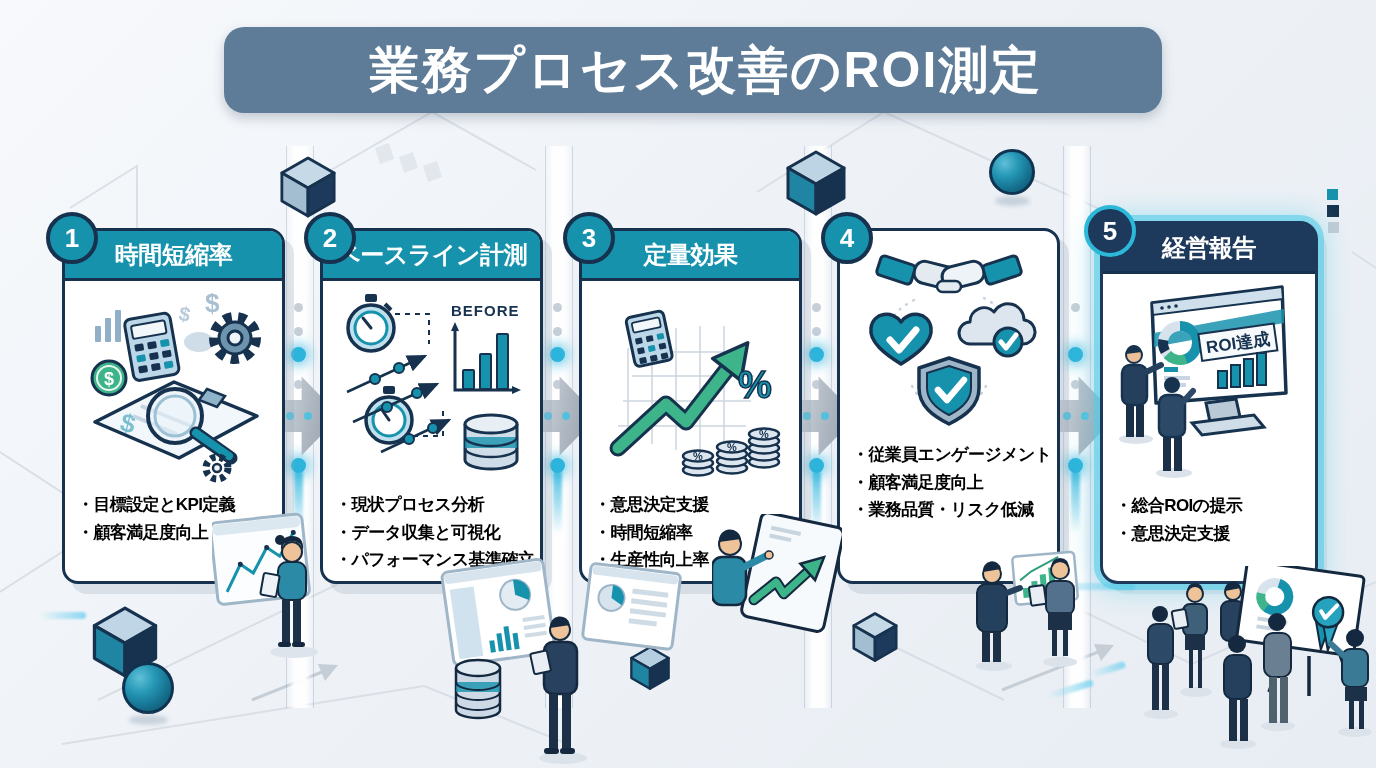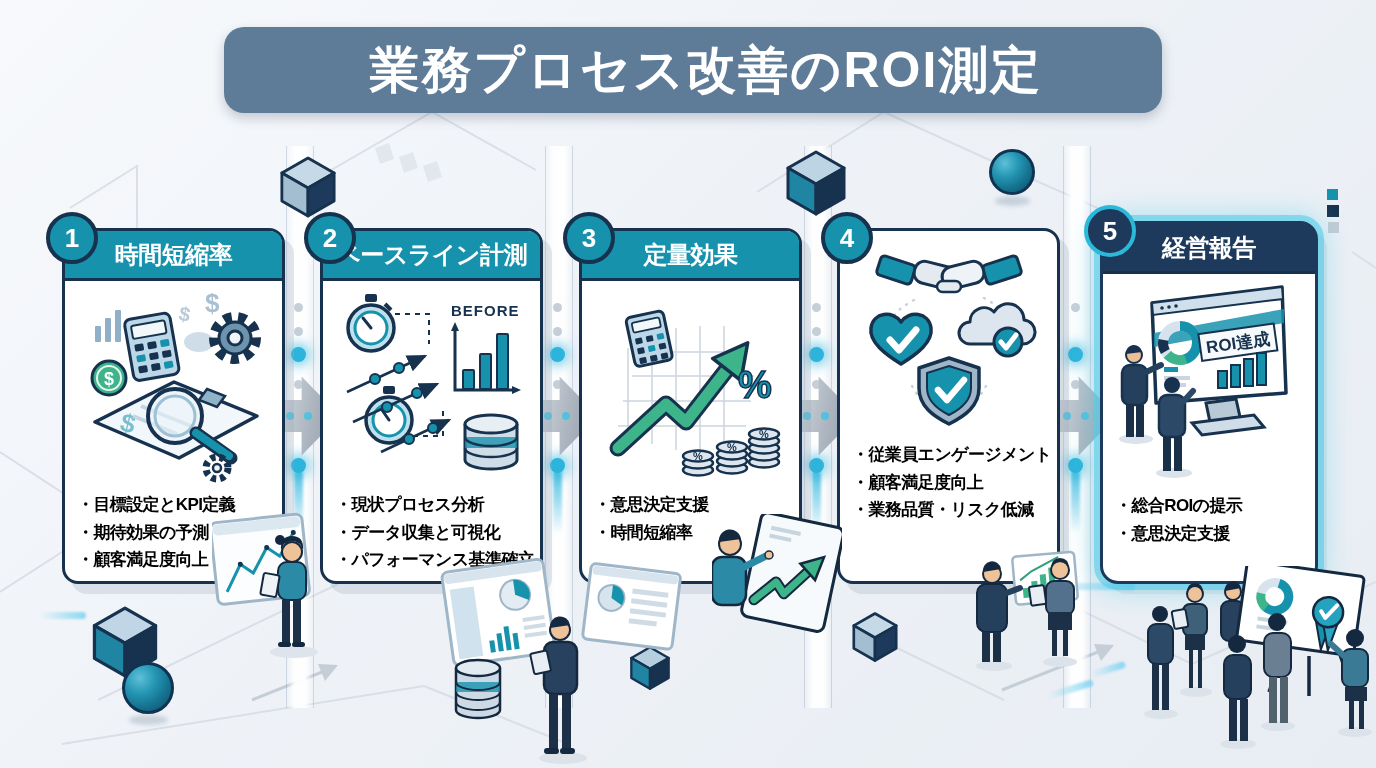--- a/index.html
+++ b/index.html
@@ -245,21 +245,20 @@
           <line x1="117" y1="147" x2="150" y2="170" stroke="#1792ad" stroke-width="8" stroke-linecap="round"></line>
         </g>
         <g>
           <circle cx="138" cy="182" r="11" fill="none" stroke="#16324e" stroke-width="7" stroke-dasharray="5 4"></circle>
           <circle cx="138" cy="182" r="4" fill="#eef4f8" stroke="#16324e" stroke-width="2.5"></circle>
         </g>
       </svg>
     </div>
     <ul class="bullets">
       <li>・目標設定とKPI定義</li>
-      <li>・期待効果の予測</li>
       <li>・顧客満足度向上</li>
     </ul>
   </div>
 
   <div class="card" style="left:320px">
     <div class="badge">2</div>
     <div class="card-header">ベースライン計測</div>
     <div class="card-art">
       <svg width="190" height="200" viewBox="0 0 190 200">
         <defs>
@@ -372,20 +371,21 @@
             <use href="#coin3" x="168" y="162"></use>
           <use href="#coin3" x="168" y="155"></use>
             <use href="#coin3" x="168" y="148"></use>
           <text x="168" y="152" text-anchor="middle" font-size="11" font-weight="bold" fill="#16324e">%</text>
         </g>
       </svg>
     </div>
     <ul class="bullets">
       <li>・意思決定支援</li>
       <li>・時間短縮率</li>
+      <li>・生産性向上率</li>
     </ul>
   </div>
 
   <div class="card" style="left:837px">
     <div class="badge">4</div>
     <div class="card-art">
       <svg width="190" height="200" viewBox="0 0 190 200">
         <path d="M60,64 Q38,76 36,88 M130,62 Q152,74 156,86 M58,150 Q68,168 80,174 M132,150 Q122,168 110,174" stroke="#c9d3dd" stroke-width="2.5" fill="none" stroke-dasharray="1 7" stroke-linecap="round"></path>
         <g>
           <rect x="24" y="24" width="36" height="20" rx="4" transform="rotate(18 42 34)" fill="#1792ad" stroke="#16324e" stroke-width="3"></rect>

